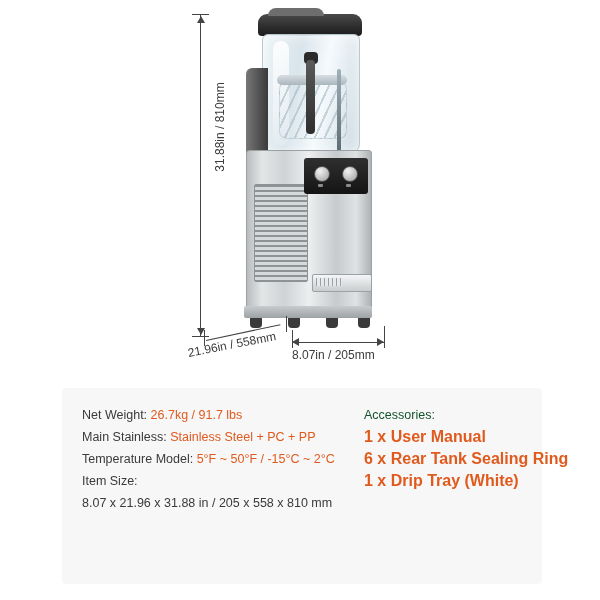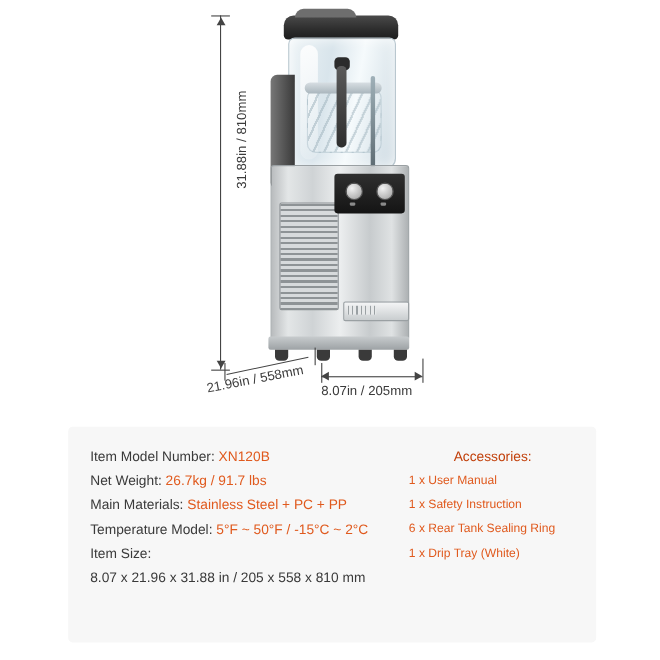--- a/index.html
+++ b/index.html
@@ -369,28 +369,28 @@
     line-height: 22px;
     color: #3a3a3a;
     white-space: nowrap;
   }
   .spec-line .val {
     color: #e05a1e;
   }
   .acc-head {
     font-size: 12.5px;
     line-height: 22px;
-    color: #c2410c;
-    text-align: center;
+    color: #14532d;
   }
   .acc-item {
-    font-size: 11px;
+    font-size: 16px;
     line-height: 22px;
     color: #e05a1e;
     white-space: nowrap;
+    font-weight: bold;
   }
   .size-value {
     color: #3a3a3a;
     font-size: 12.5px;
     line-height: 22px;
   }
 </style>
 </head>
 <body>
 
@@ -450,43 +450,38 @@
     <div class="dim-line-w"></div>
     <div class="arrow-left"></div>
     <div class="arrow-right"></div>
     <div class="dim-width-label">8.07in / 205mm</div>
   </div>
 
   <div class="spec-card">
 
     <div class="spec-left">
       <div class="spec-line">
-        <span>Item Model Number:</span>
-        <span class="val">XN120B</span>
-      </div>
-      <div class="spec-line">
         <span>Net Weight:</span>
         <span class="val">26.7kg / 91.7 lbs</span>
       </div>
       <div class="spec-line">
-        <span>Main Materials:</span>
+        <span>Main Stainless:</span>
         <span class="val">Stainless Steel + PC + PP</span>
       </div>
       <div class="spec-line">
         <span>Temperature Model:</span>
         <span class="val">5°F ~ 50°F / -15°C ~ 2°C</span>
       </div>
       <div class="spec-line">
         <span>Item Size:</span>
       </div>
       <div class="size-value">8.07 x 21.96 x 31.88 in /  205 x 558 x 810 mm</div>
     </div>
 
     <div class="spec-right">
       <div class="acc-head">Accessories:</div>
       <div class="acc-item">1 x User Manual</div>
-      <div class="acc-item">1 x Safety Instruction</div>
       <div class="acc-item">6 x Rear Tank Sealing Ring</div>
       <div class="acc-item">1 x Drip Tray (White)</div>
     </div>
 
   </div>
 </div>
 
 </body></html>

